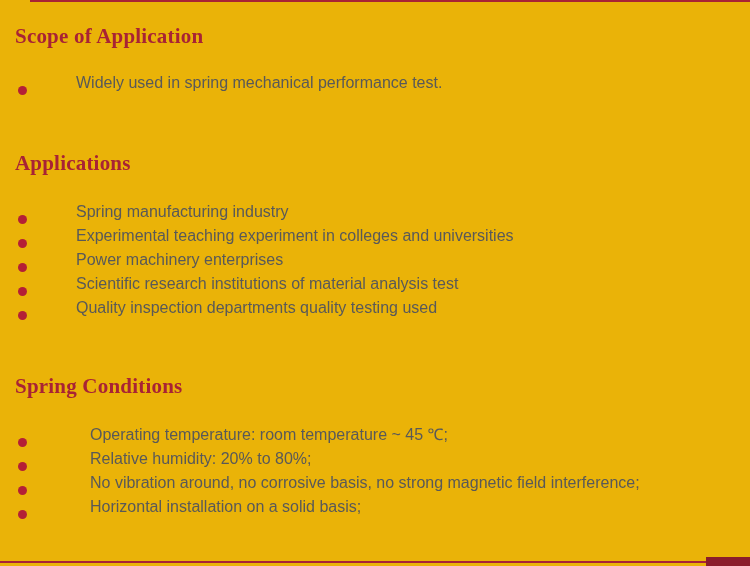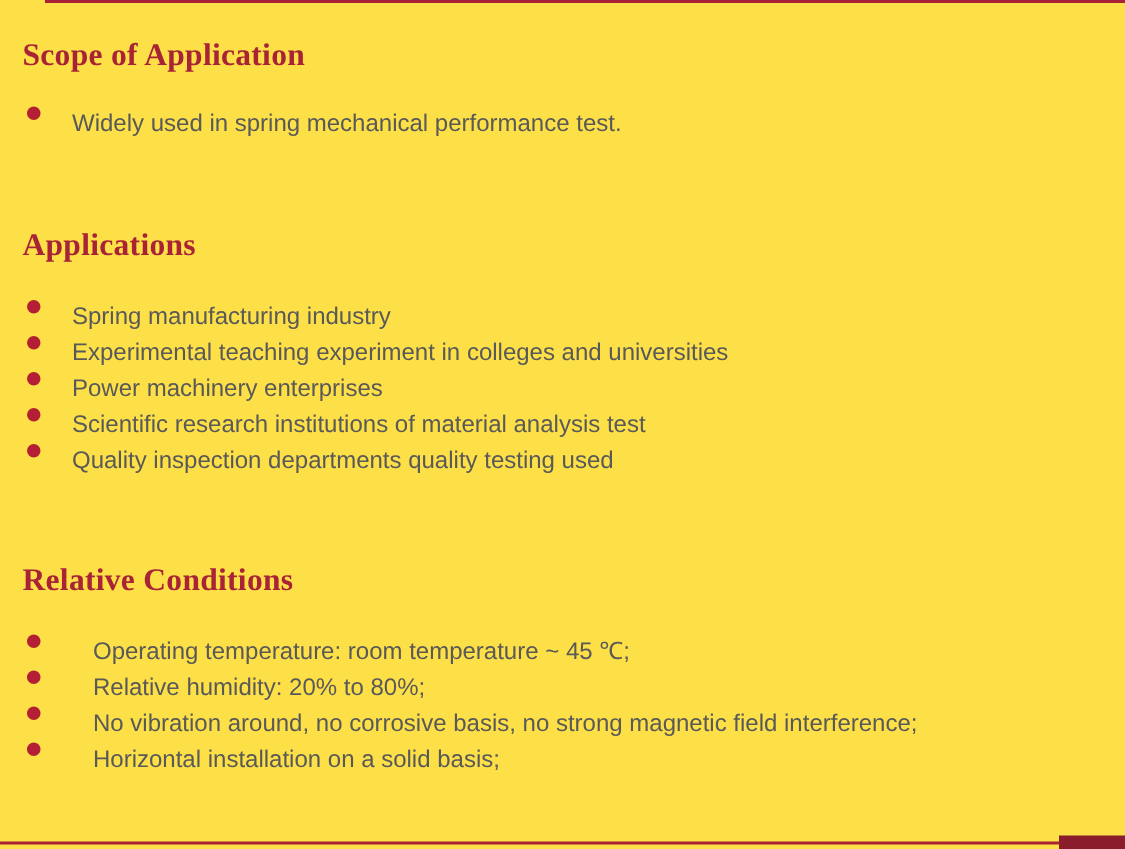--- a/index.html
+++ b/index.html
@@ -4,21 +4,21 @@
 <style>
   html, body {
     margin: 0;
     padding: 0;
     background: #ffffff;
   }
   .page {
     position: relative;
     width: 750px;
     height: 566px;
-    background: #fde047;
+    background: #eab308;
     overflow: hidden;
     font-family: "Liberation Sans", sans-serif;
   }
   
   .top-rule {
     position: absolute;
     top: 0;
     left: 30px;
     width: 720px;
     height: 2px;
@@ -62,23 +62,24 @@
     left: 0;
     margin: 0;
     padding: 0;
     list-style: none;
   }
   .list-1 { top: 71px; }
   .list-2 { top: 200px; }
   .list-3 { top: 423px; }
   ul.blist li {
     display: flex;
-    align-items: flex-start;
+    align-items: flex-end;
     height: 24px;
     white-space: nowrap;
+    gap: 28px;
   }
   .bullet {
     flex: none;
     width: 9px;
     height: 9px;
     margin-left: 18px;
     border-radius: 50%;
     background: var(--bullet, #b41f36);
   }
   .txt {
@@ -128,21 +129,21 @@
         <span class="txt">Scientific research institutions of material analysis test</span>
       </li>
       <li>
         <span class="bullet"></span>
         <span class="txt">Quality inspection departments quality testing used</span>
       </li>
     </ul>
   </section>
 
   <section>
-    <h2 class="sec-title title-3">Relative Conditions</h2>
+    <h2 class="sec-title title-3">Spring Conditions</h2>
     <ul class="blist list-3">
       <li>
         <span class="bullet"></span>
         <span class="txt">Operating temperature: room temperature ~ 45 ℃;</span>
       </li>
       <li>
         <span class="bullet"></span>
         <span class="txt">Relative humidity: 20% to 80%;</span>
       </li>
       <li>

